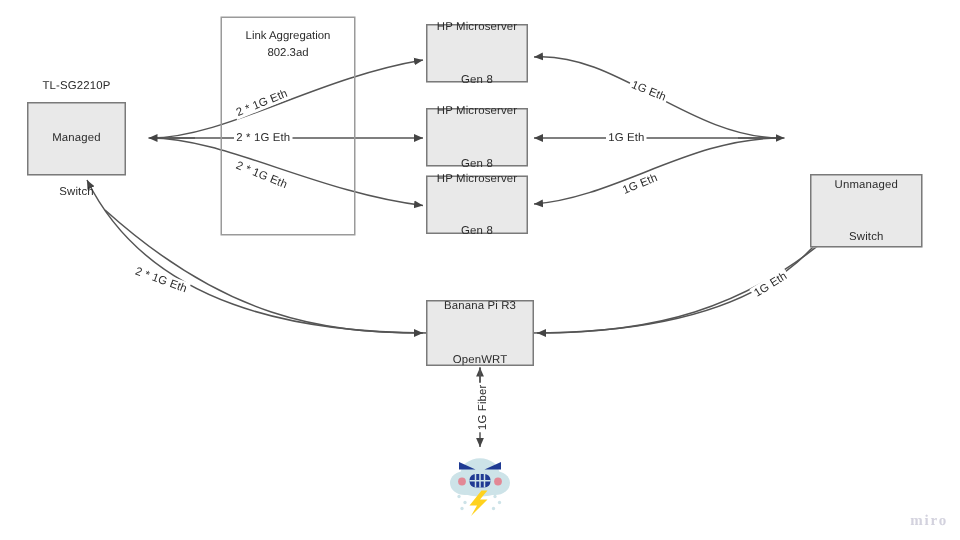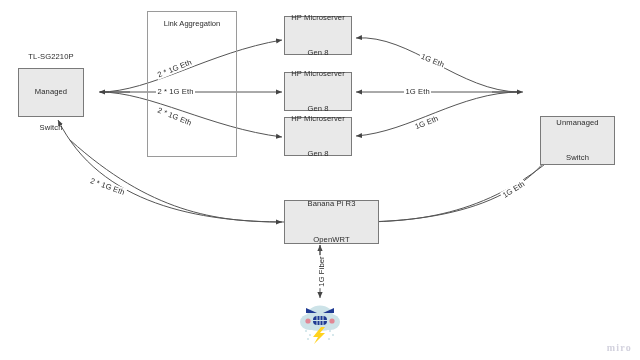--- a/index.html
+++ b/index.html
@@ -116,20 +116,21 @@
       <path d="M354,222 C440,222 540,205 568,120" marker-end="url(#arr)"></path>
       <path d="M572,140 C500,212 425,222 358,222" marker-end="url(#arr)"></path>
 
       <path d="M320,270 L320,245" marker-end="url(#arr)"></path>
       <path d="M320,245 L320,298" marker-end="url(#arr)"></path>
     </g>
   </svg>
 
   <div class="group-box" style="left:147px; top:11px; width:90px; height:146px;">
     <span class="ln">Link Aggregation</span>
+    <span class="ln">802.3ad</span>
   </div>
 
   <div class="node" style="left:18px; top:68px; width:66px; height:49px;">
     <span class="ln">TL-SG2210P</span>
     <span class="ln">Managed</span>
     <span class="ln">Switch</span>
   </div>
 
   <div class="node" style="left:284px; top:16px; width:68px; height:39px;">
     <span class="ln">HP Microserver</span>
@@ -144,21 +145,21 @@
   <div class="node" style="left:284px; top:117px; width:68px; height:39px;">
     <span class="ln">HP Microserver</span>
     <span class="ln">Gen 8</span>
   </div>
 
   <div class="node" style="left:540px; top:68px; width:75px; height:49px;margin-top:48px;">
     <span class="ln">Unmanaged</span>
     <span class="ln">Switch</span>
   </div>
 
-  <div class="node" style="left:284px; top:200px; width:95px; height:44px;">
+  <div class="node" style="left:284px; top:200px; width:72px; height:44px;">
     <span class="ln">Banana Pi R3</span>
     <span class="ln">OpenWRT</span>
   </div>
 
   <svg class="cloud-icon" style="left:296px; top:300px;" viewBox="0 0 48 44" xmlns="http://www.w3.org/2000/svg">
     <ellipse cx="14" cy="22" rx="10" ry="8" fill="#cde3e8"></ellipse>
     <ellipse cx="34" cy="22" rx="10" ry="8" fill="#cde3e8"></ellipse>
     <ellipse cx="24" cy="16" rx="13" ry="10.5" fill="#cde3e8"></ellipse>
     <ellipse cx="24" cy="24" rx="16" ry="7" fill="#cde3e8"></ellipse>
     <path d="M10,8 L21,13 L10,13 z" fill="#1f3a93"></path>

